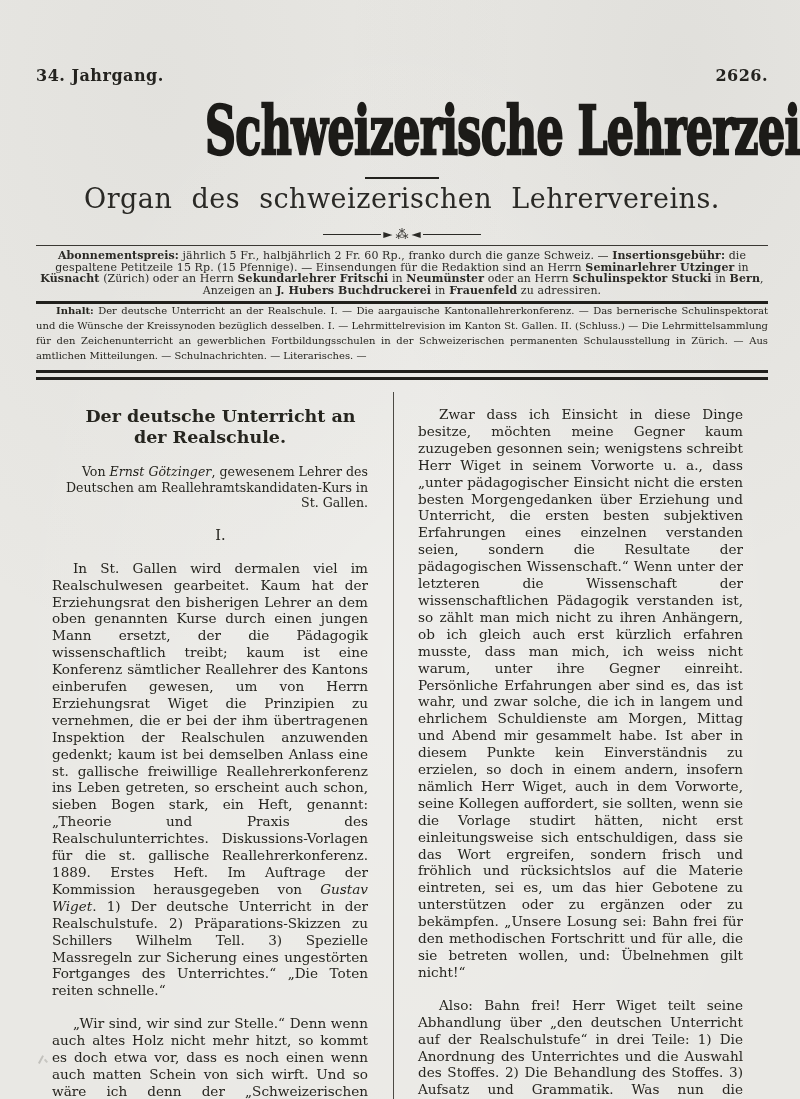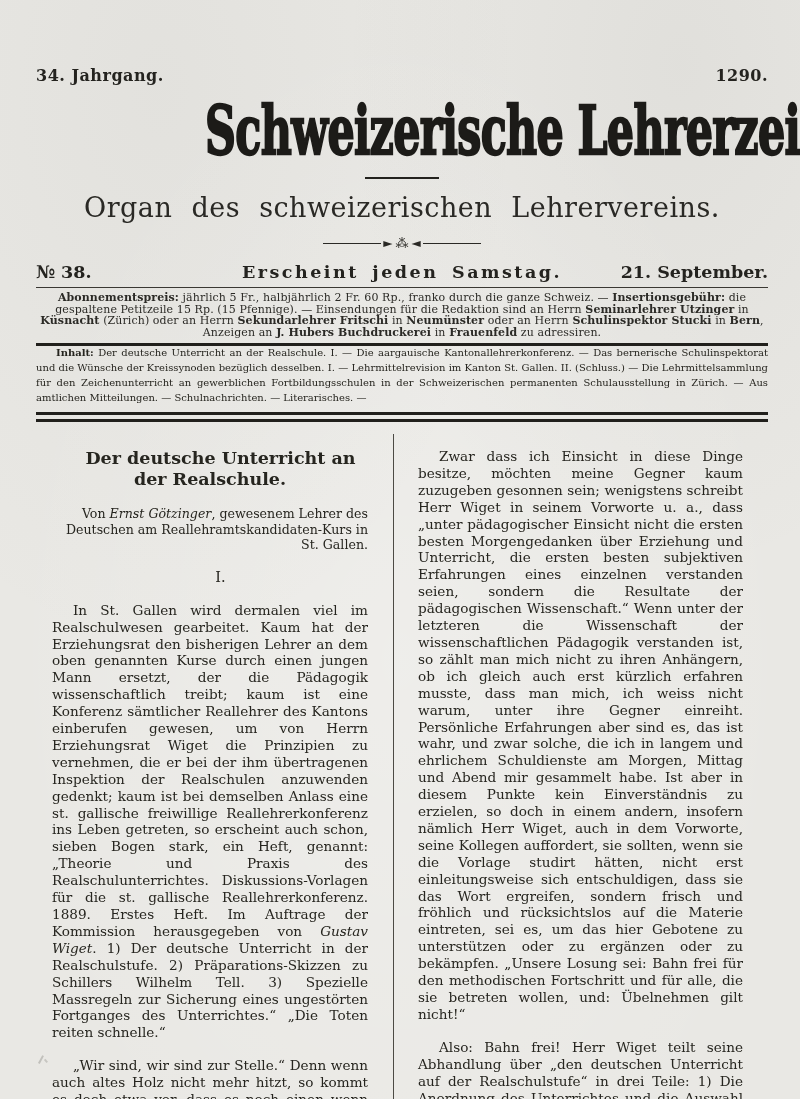--- a/index.html
+++ b/index.html
@@ -27,21 +27,21 @@
   .masthead{margin-top:6px;text-align:center;height:82px;overflow:visible;}
   .masthead .big{
     display:inline-block;white-space:nowrap;
     font-size:63px;font-weight:bold;line-height:80px;
     letter-spacing:-1px;
     transform:scale(0.68,1.06);transform-origin:50% 55%;
     -webkit-text-stroke:2.2px #1c1b18;color:#1c1b18;
   }
   .mast-rule{width:74px;height:2px;background:#23221e;margin:4px auto 0 auto;}
 
-  .subtitle{margin-top:13px;text-align:center;font-size:27px;
+  .subtitle{margin-top:4px;text-align:center;font-size:27px;
     word-spacing:10px;letter-spacing:0.5px;color:#2a2925;}
 
   
   .ornament{margin-top:15px;display:flex;justify-content:center;align-items:center;
     color:#2a2925;font-size:11px;line-height:11px;}
   .orn-line{width:58px;height:1.5px;background:#2a2925;}
   .orn-glyph{padding:0 2px;font-size:12px;}
   .orn-center{font-size:13px;padding:0 1px;}
 
   
@@ -87,43 +87,38 @@
     background:#8a8983;transform:rotate(-40deg);}
 </style>
 </head>
 <body>
 
 <div class="sheet">
   <div class="inner">
 
     <div class="vol-row">
       <span>34. Jahrgang.</span>
-      <span>1290.</span>
+      <span>2626.</span>
     </div>
 
     <div class="masthead">
       <span class="big">Schweizerische Lehrerzeitung.</span>
     </div>
     <div class="mast-rule"></div>
 
     <div class="subtitle">Organ des schweizerischen Lehrervereins.</div>
 
     <div class="ornament">
       <span class="orn-line"></span>
       <span class="orn-glyph">►</span>
       <span class="orn-center">⁂</span>
       <span class="orn-glyph">◄</span>
       <span class="orn-line"></span>
     </div>
 
-    <div class="issue-bar">
-      <span>№ 38.</span>
-      <span class="mid">Erscheint jeden Samstag.</span>
-      <span class="right">21. September.</span>
-    </div>
 
     <div class="rule-thin"></div>
 
     <div class="imprint"><span class="b">Abonnementspreis:</span><span> jährlich 5 Fr., halbjährlich 2 Fr. 60 Rp., franko durch die ganze Schweiz. — </span><span class="b">Insertionsgebühr:</span><span> die gespaltene Petitzeile 15 Rp. (15 Pfennige). — Einsendungen für die Redaktion sind an Herrn </span><span class="b">Seminarlehrer Utzinger</span><span> in </span><span class="b">Küsnacht</span><span> (Zürich) oder an Herrn </span><span class="b">Sekundarlehrer Fritschi</span><span> in </span><span class="b">Neumünster</span><span> oder an Herrn </span><span class="b">Schulinspektor Stucki</span><span> in </span><span class="b">Bern</span><span>, Anzeigen an </span><span class="b">J. Hubers Buchdruckerei</span><span> in </span><span class="b">Frauenfeld</span><span> zu adressiren.</span></div>
 
     <div class="rule-thick"></div>
 
     <div class="contents"><span class="b">Inhalt:</span><span> Der deutsche Unterricht an der Realschule. I. — Die aargauische Kantonallehrerkonferenz. — Das bernerische Schulinspektorat und die Wünsche der Kreissynoden bezüglich desselben. I. — Lehrmittelrevision im Kanton St. Gallen. II. (Schluss.) — Die Lehrmittelsammlung für den Zeichenunterricht an gewerblichen Fortbildungsschulen in der Schweizerischen permanenten Schulausstellung in Zürich. — Aus amtlichen Mitteilungen. — Schulnachrichten. — Literarisches. —</span></div>
 
     <div class="rule-double"></div>

